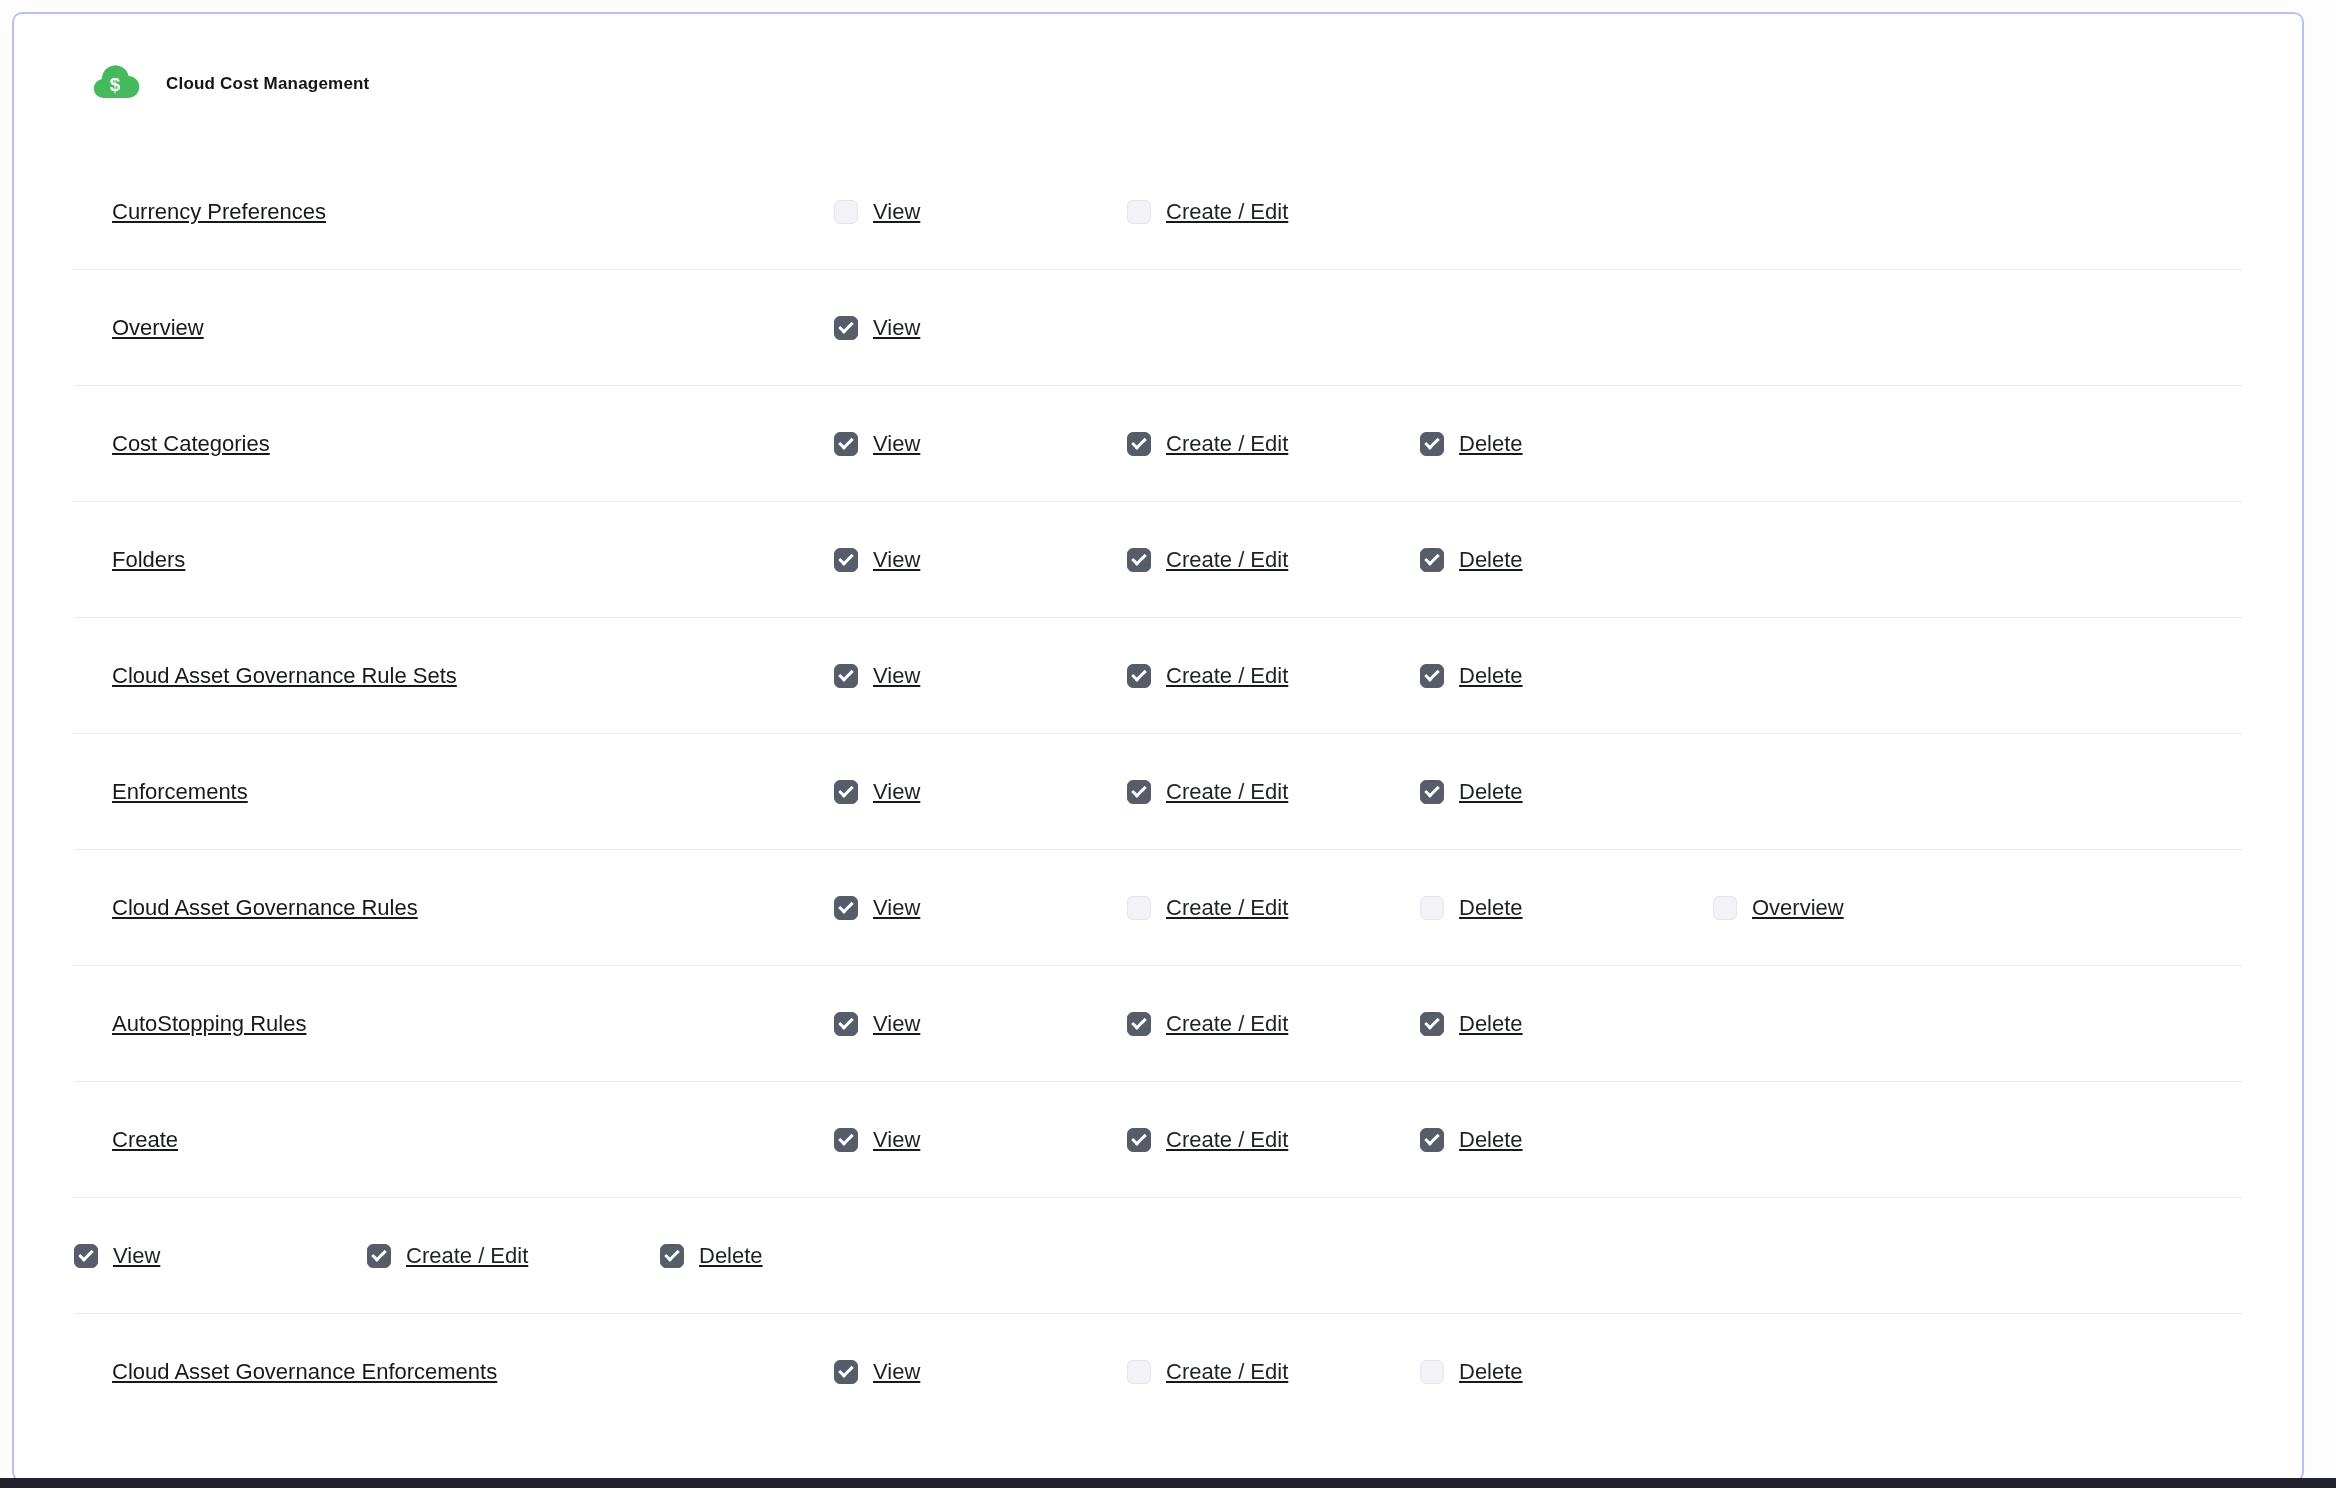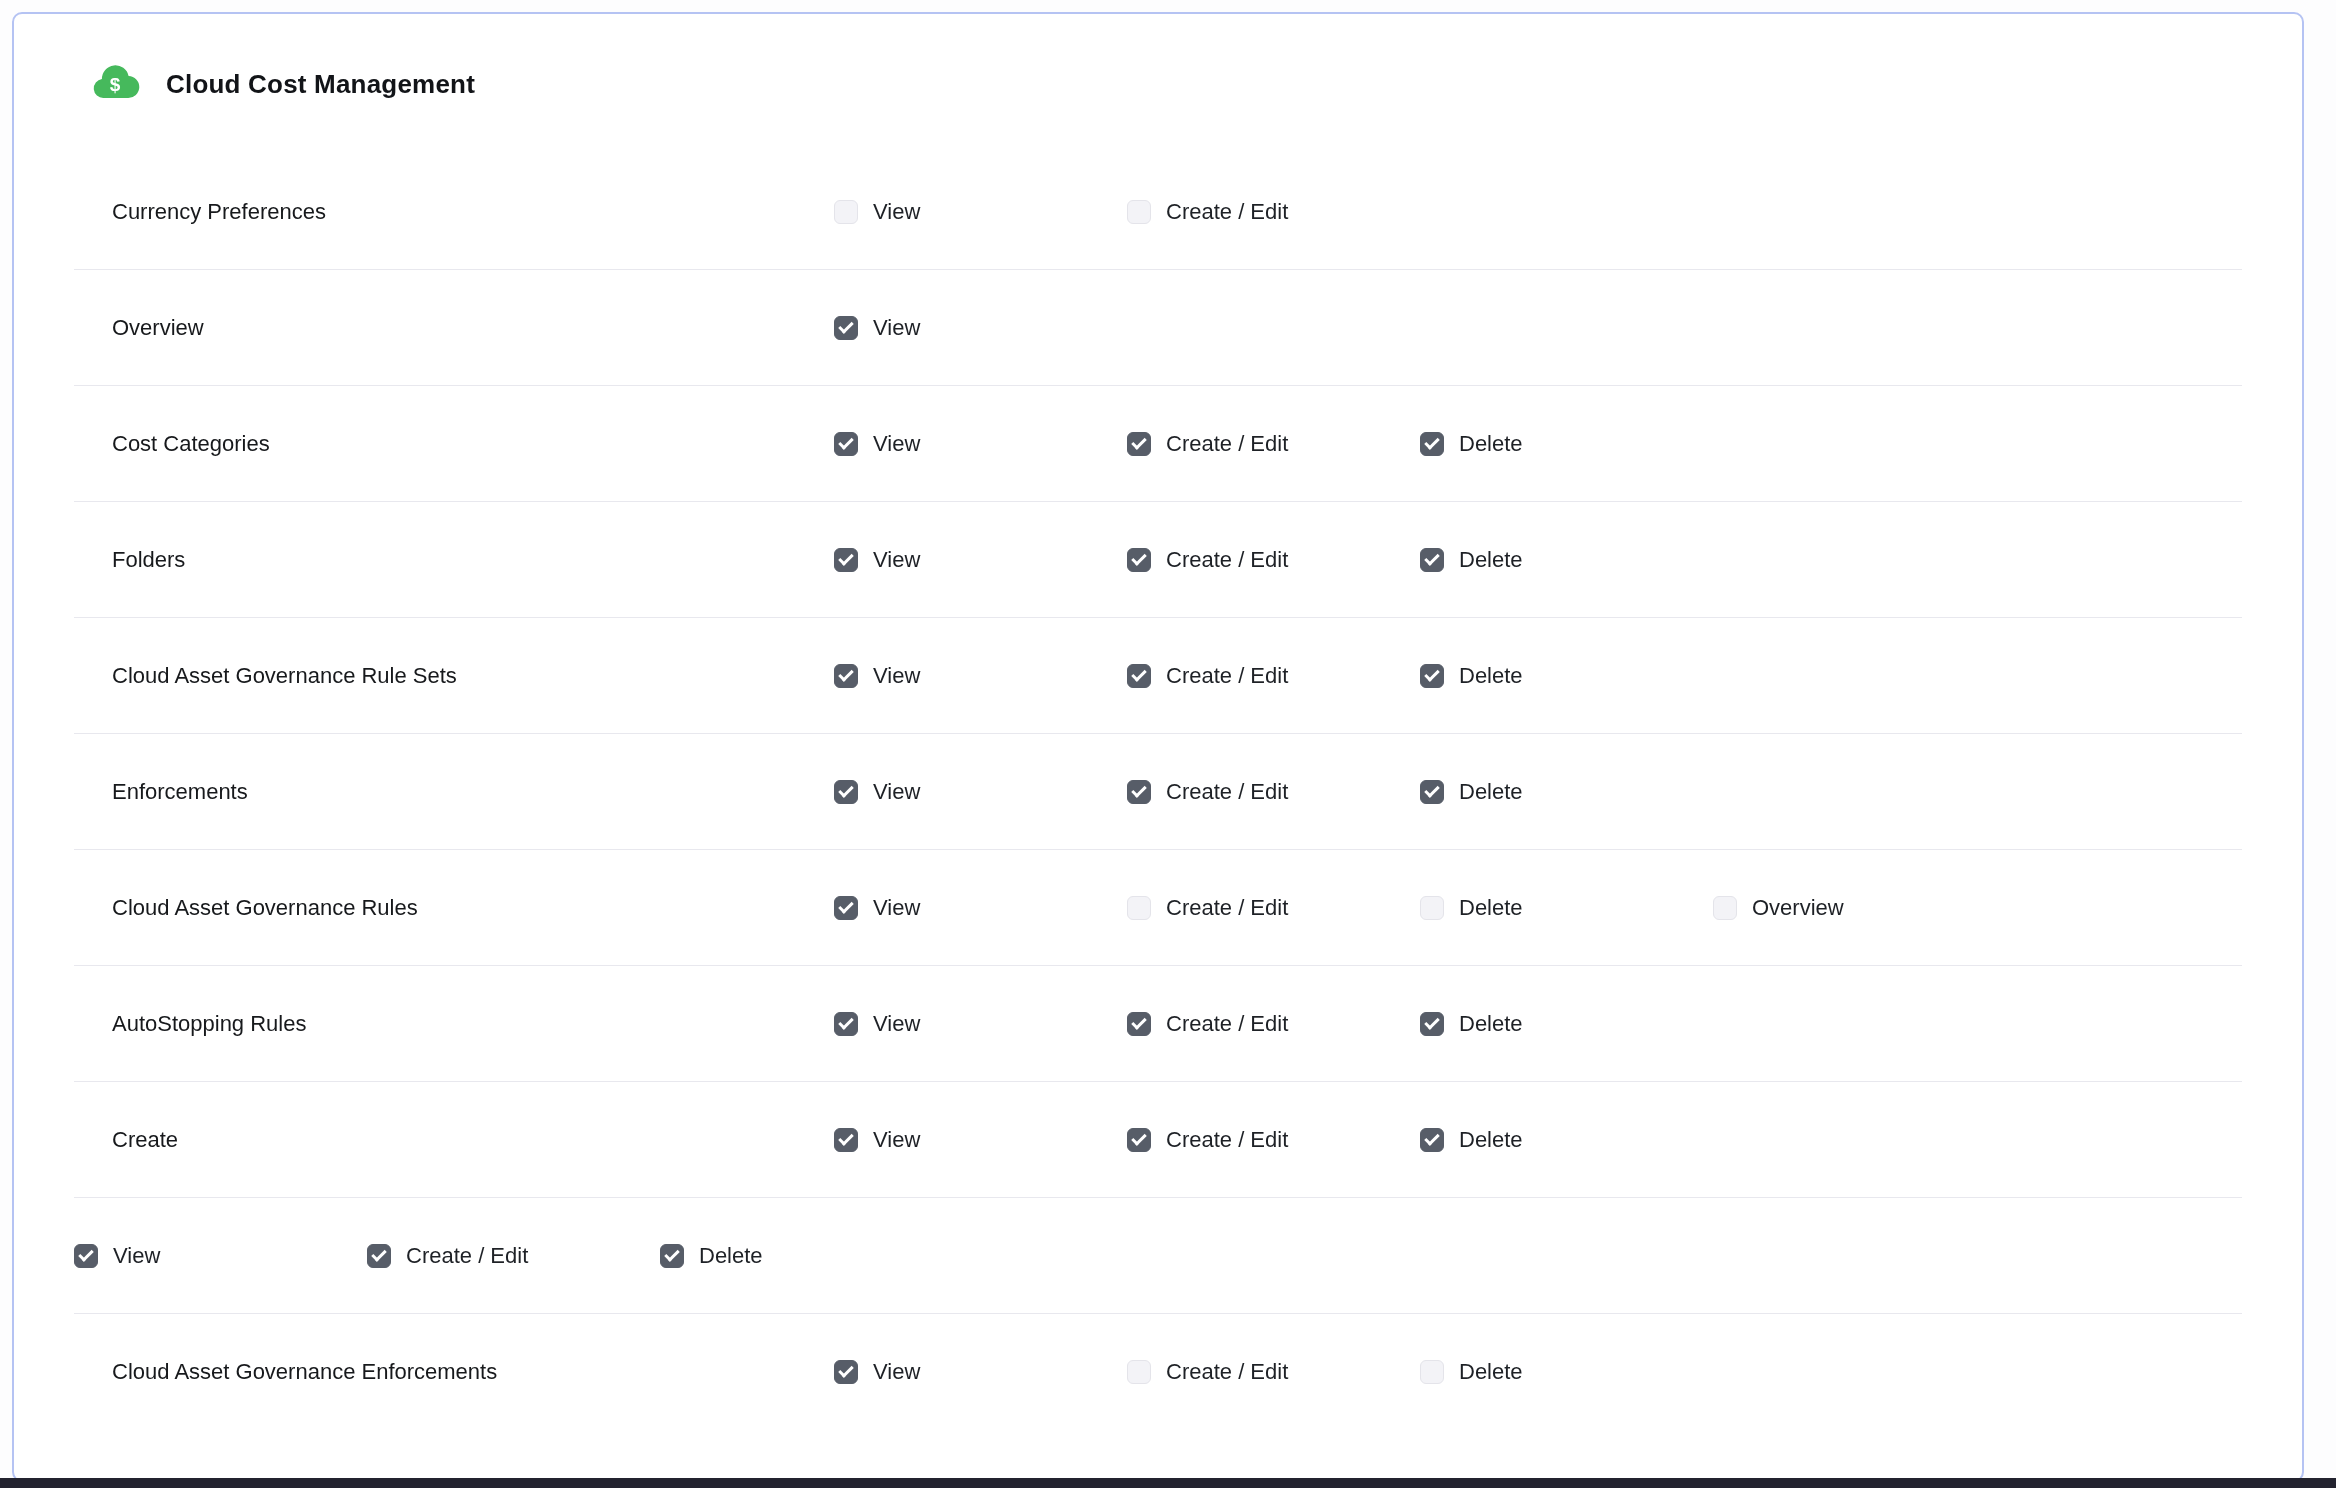--- a/index.html
+++ b/index.html
@@ -36,27 +36,28 @@
   }
   .ccm-icon {
     width: 50px;
     height: 42px;
     margin-right: 26px;
     display: flex;
     align-items: center;
     justify-content: center;
   }
   .card-title {
-    font-size: 26px;
+    font-size: 17px;
     font-weight: 700;
     color: #121418;
     letter-spacing: 0.2px;
   }
   .rows {
     margin: 0 60px;
+    text-decoration: underline;
   }
   .row {
     display: flex;
     align-items: center;
     height: 116px;
     border-bottom: 1px solid #e8e8ee;
   }
   .row:last-child { border-bottom: none; }
   .row-label {
     width: 760px;

